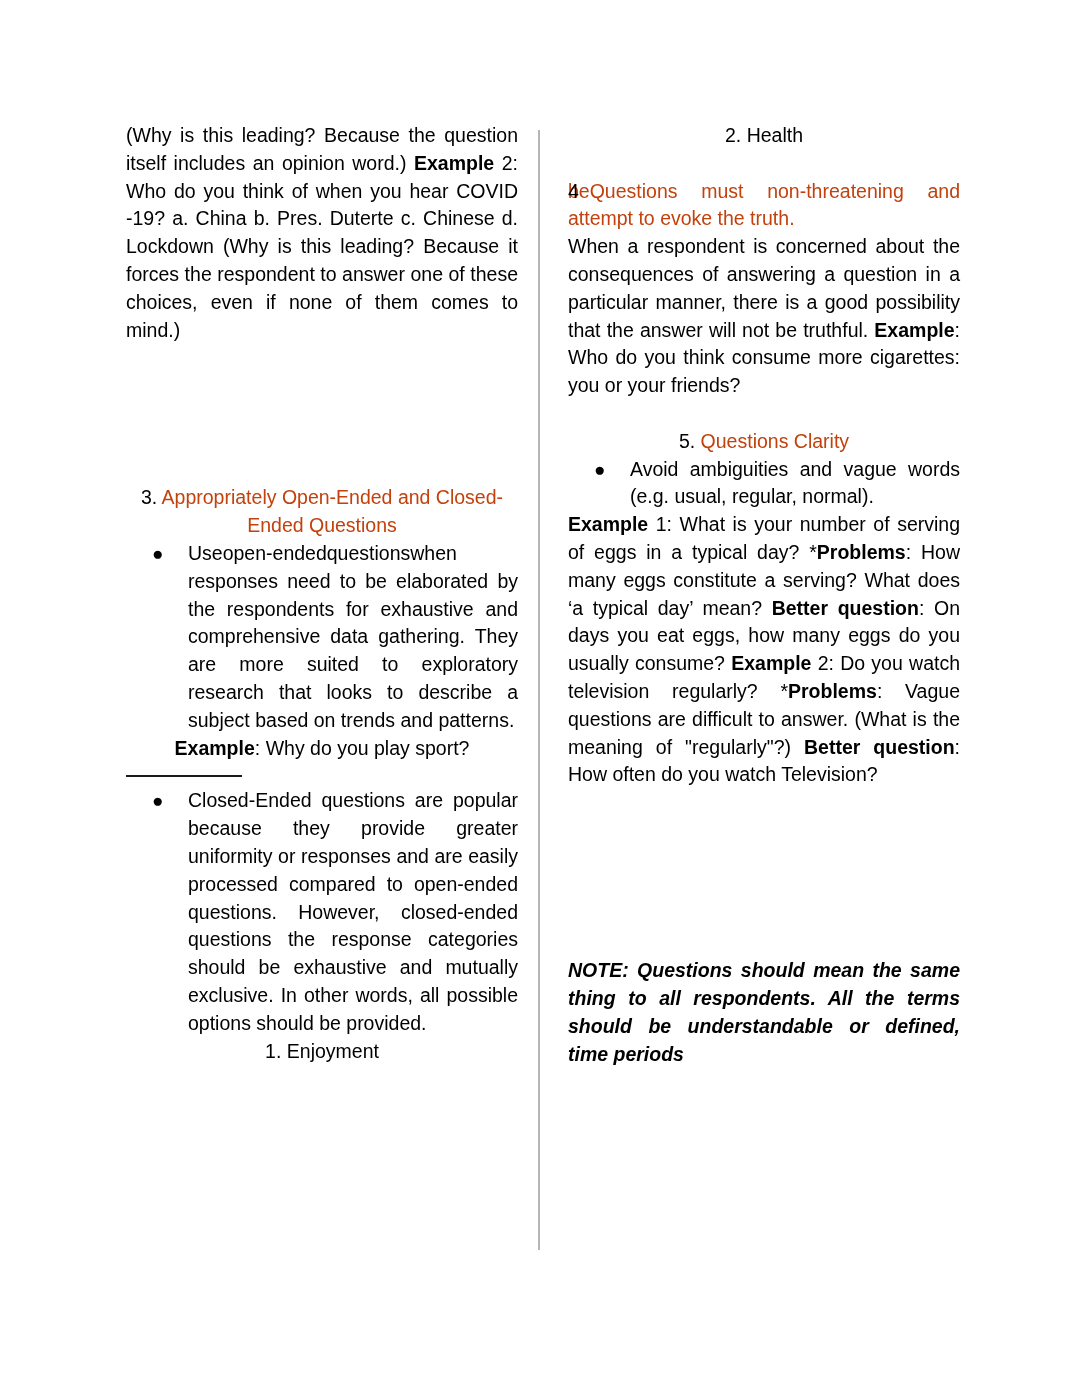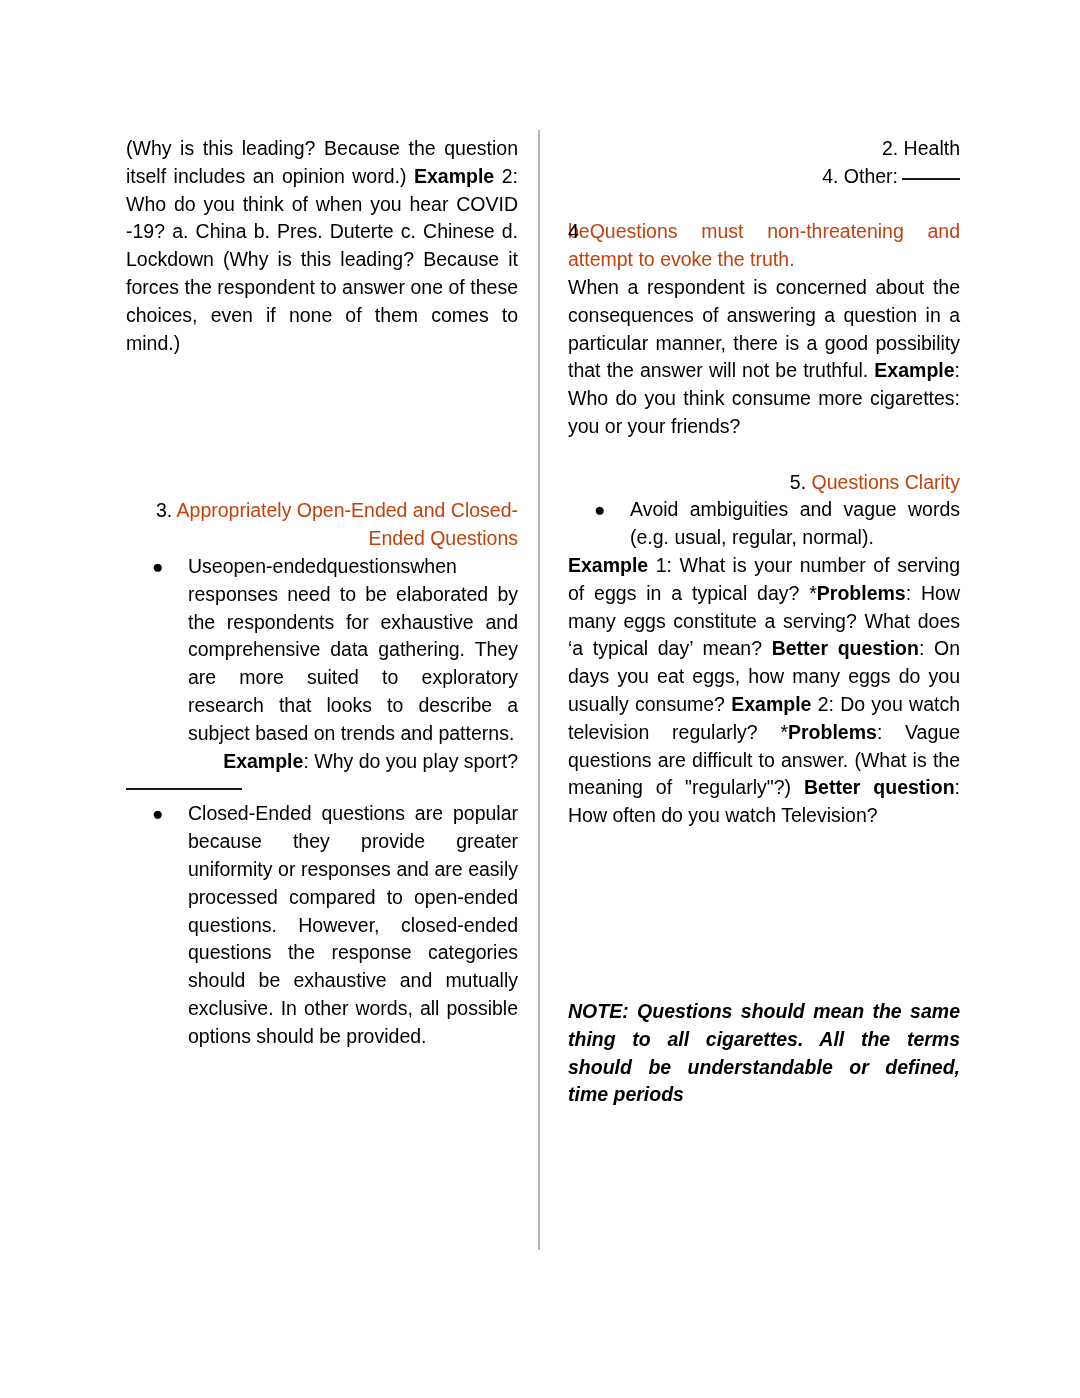--- a/index.html
+++ b/index.html
@@ -31,32 +31,31 @@
     width: 2px;
     height: 1120px;
     background: #b6b6b6;
   }
   .col {
     position: absolute;
     top: 122px;
     width: 392px;
     font-size: 19.5px;
     line-height: 27.8px;
-    margin-top: 13px;
   }
   .col-left  { left: 126px; }
   .col-right { left: 568px; }
 
   
   p {
     margin: 0;
     text-align: justify;
     text-justify: inter-word;
   }
-  p.left-align { text-align: right; }
+  p.left-align { text-align: center; }
 
   .b { font-weight: bold; }
   .heading-blue {
     color: #c2410c;
     font-weight: normal;
   }
   .num-black { color: #000000; font-weight: normal; }
 
   
   .spacer-sm { height: 27.8px; }
@@ -137,42 +136,42 @@
 
     <p class="bullet-para"><span class="bullet-marker">●</span><span>Useopen-endedquestionswhen responses need to be elaborated by the respondents for exhaustive and comprehensive data gathering. They are more suited to exploratory research that looks to describe a subject based on trends and patterns.</span></p>
 
     <p class="left-align"><span class="b">Example</span><span>: Why do you play sport?</span></p>
 
     <div class="blank-rule"></div>
 
     <p class="bullet-para"><span class="bullet-marker">●</span><span>Closed-Ended questions are popular because they provide greater uniformity or responses and are easily processed compared to open-ended questions. However, closed-ended questions the response categories should be exhaustive and mutually exclusive. In other words, all possible options should be provided.</span></p>
 
 
+    <p class="left-align">1. Enjoyment</p>
 
   </div>
 
   <div class="col col-right">
 
     <p class="left-align">2. Health</p>
-    <p class="left-align"><span>4. Other:</span><span class="inline-rule"></span></p>
 
     <div class="spacer-sm"></div>
 
     <p><span class="overlap-wrap"><span class="overlap-num">4</span></span><span class="heading-blue">be</span><span class="heading-blue">Questions must non-threatening and attempt to evoke the truth.</span></p>
 
     <p><span>When a respondent is concerned about the consequences of answering a question in a particular manner, there is a good possibility that the answer will not be truthful. </span><span class="b">Example</span><span>: Who do you think consume more cigarettes: you or your friends?</span></p>
 
     <div class="spacer-sm"></div>
 
     <p class="left-align"><span class="num-black">5. </span><span class="heading-blue">Questions Clarity</span></p>
 
     <p class="bullet-para"><span class="bullet-marker">●</span><span>Avoid ambiguities and vague words (e.g. usual, regular, normal).</span></p>
 
     <p><span class="b">Example</span><span> 1: What is your number of serving of eggs in a typical day? </span><span>*</span><span class="b">Problems</span><span>: How many eggs constitute a serving? What does ‘a typical day’ mean? </span><span class="b">Better question</span><span>: On days you eat eggs, how many eggs do you usually consume? </span><span class="b">Example</span><span> 2: Do you watch television regularly? </span><span>*</span><span class="b">Problems</span><span>: Vague questions are difficult to answer. (What is the meaning of "regularly"?) </span><span class="b">Better question</span><span>: How often do you watch Television?</span></p>
 
     <div class="spacer-lg"></div>
     <div class="spacer-md"></div>
 
-    <p class="note-block"><span>NOTE:</span><span> Questions should mean the same thing to all cigarettes. All the terms should be understandable or defined, time periods</span></p>
+    <p class="note-block"><span>NOTE:</span><span> Questions should mean the same thing to all respondents. All the terms should be understandable or defined, time periods</span></p>
 
   </div>
 
 </div>
 
 </body></html>

